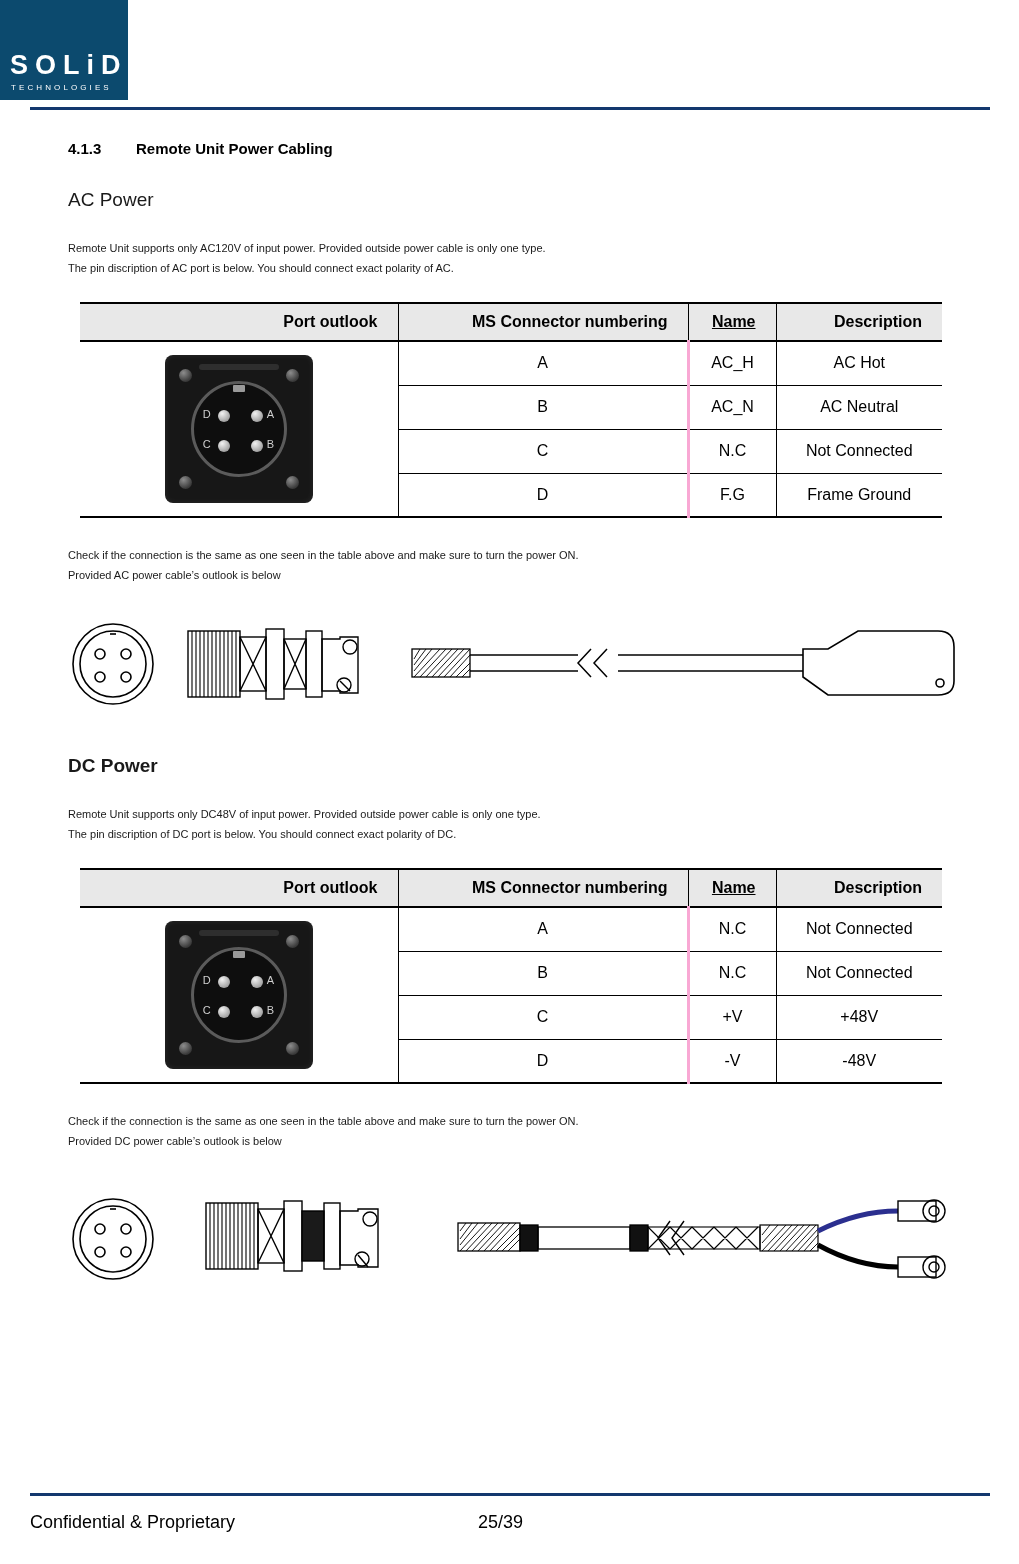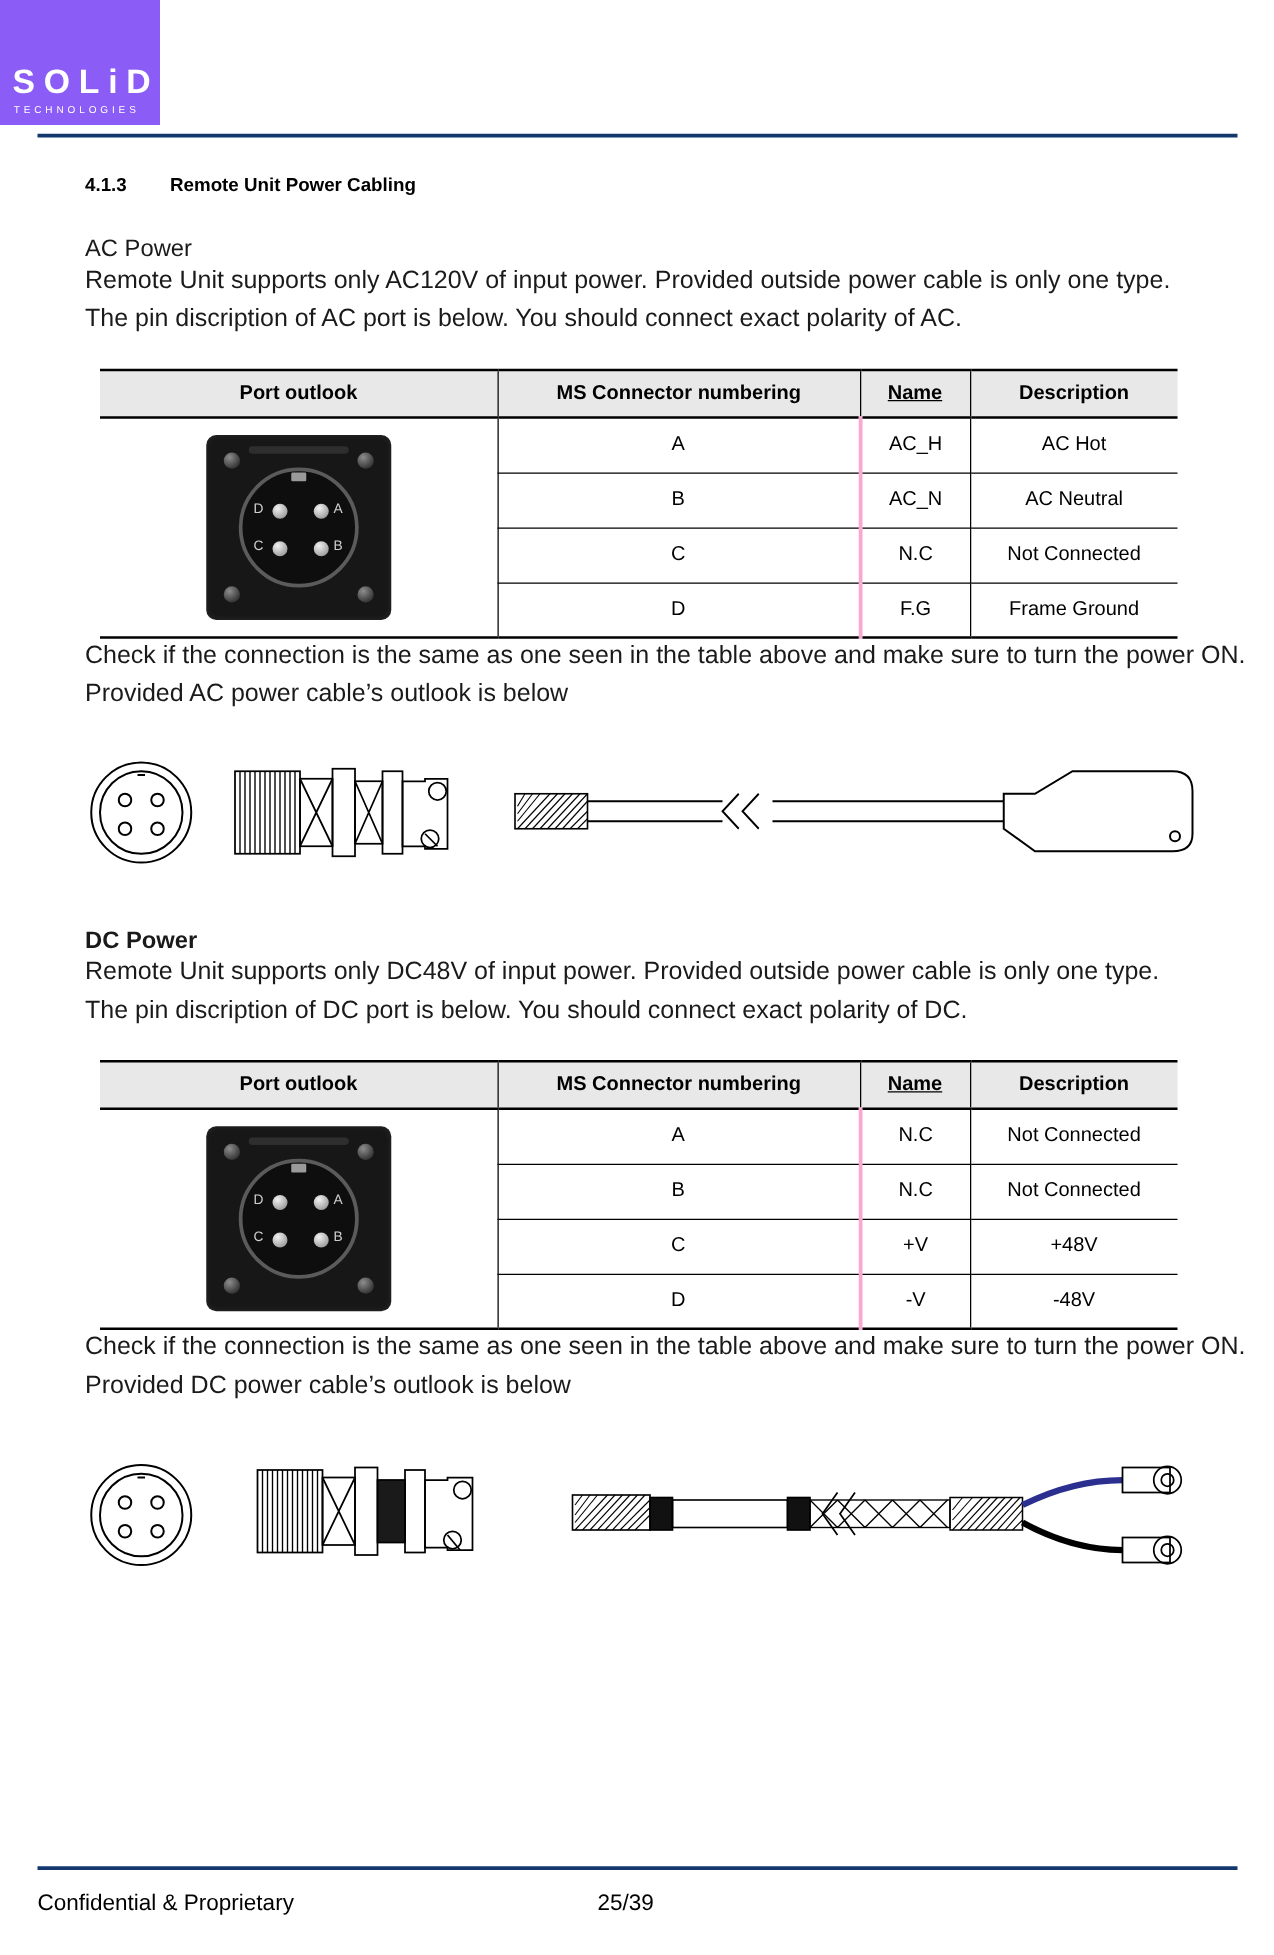--- a/index.html
+++ b/index.html
@@ -19,21 +19,21 @@
     position: absolute;
     left: 0; top: 0;
     width: 1019px;
     height: 112px;
   }
   .logo-box {
     position: absolute;
     left: 0; top: 0;
     width: 128px;
     height: 100px;
-    background: #8b5cf6;
+    background: #0c4a6e;
   }
   .logo-text {
     position: absolute;
     left: 10px;
     top: 52px;
     font-size: 27px;
     font-weight: bold;
     letter-spacing: 7px;
     color: #ffffff;
     font-family: "Liberation Sans", sans-serif;
@@ -72,39 +72,39 @@
     color: #000;
   }
   .sec-title .num { display: inline-block; width: 68px; }
   .sub-title {
     margin: 32px 0 0 68px;
     font-size: 19px;
     color: #1a1a1a;
   }
   .sub-title.bold { font-weight: bold; }
   .para {
-    margin: 2px 0 0 68px;
-    font-size: 20px;
+    margin: 31px 0 0 68px;
+    font-size: 11px;
     color: #1a1a1a;
   }
   .para.tight { margin-top: 8px; }
 
   
   table.pintable {
     margin: 28px 0 0 80px;
     width: 862px;
     border-collapse: collapse;
     font-size: 16px;
   }
   table.pintable th {
     background: #e8e8e8;
     border-top: 2px solid #000;
     border-bottom: 2px solid #000;
     font-weight: bold;
-    text-align: center;
+    text-align: right;
     height: 38px;
     padding: 0 20px;
   }
   table.pintable td {
     border-bottom: 1px solid #000;
     text-align: center;
     height: 44px;
     padding: 0 4px;
   }
   table.pintable tr:last-child td { border-bottom: 2px solid #000; }

